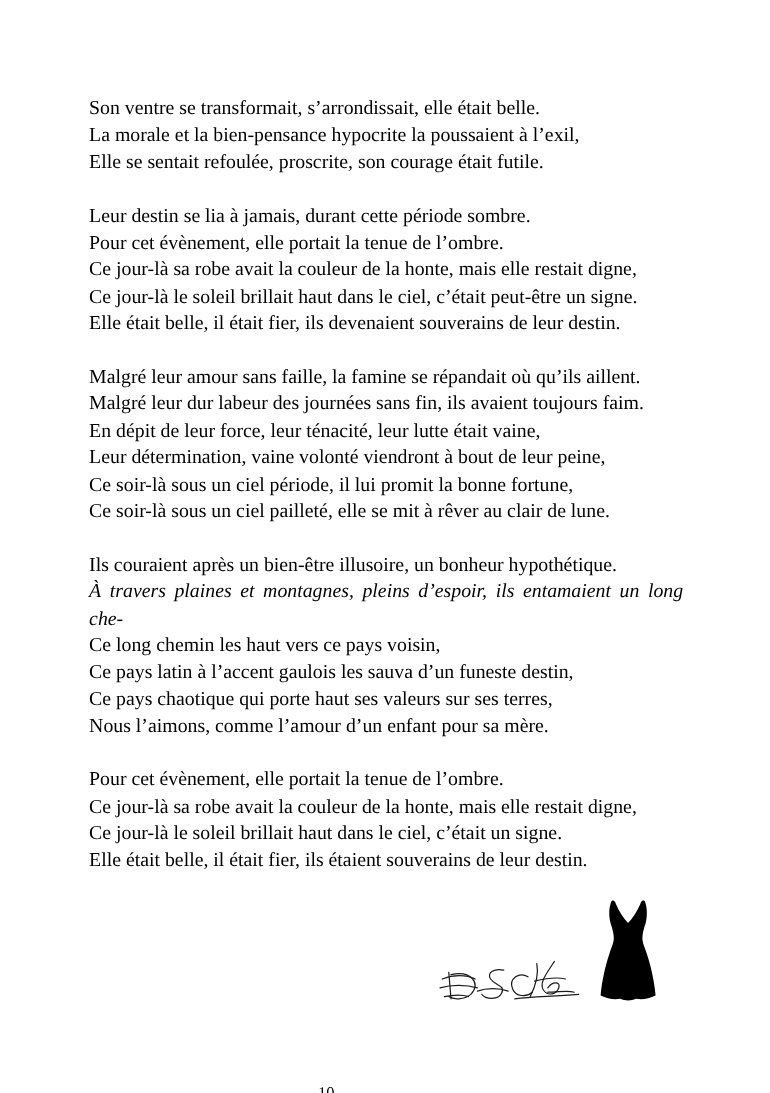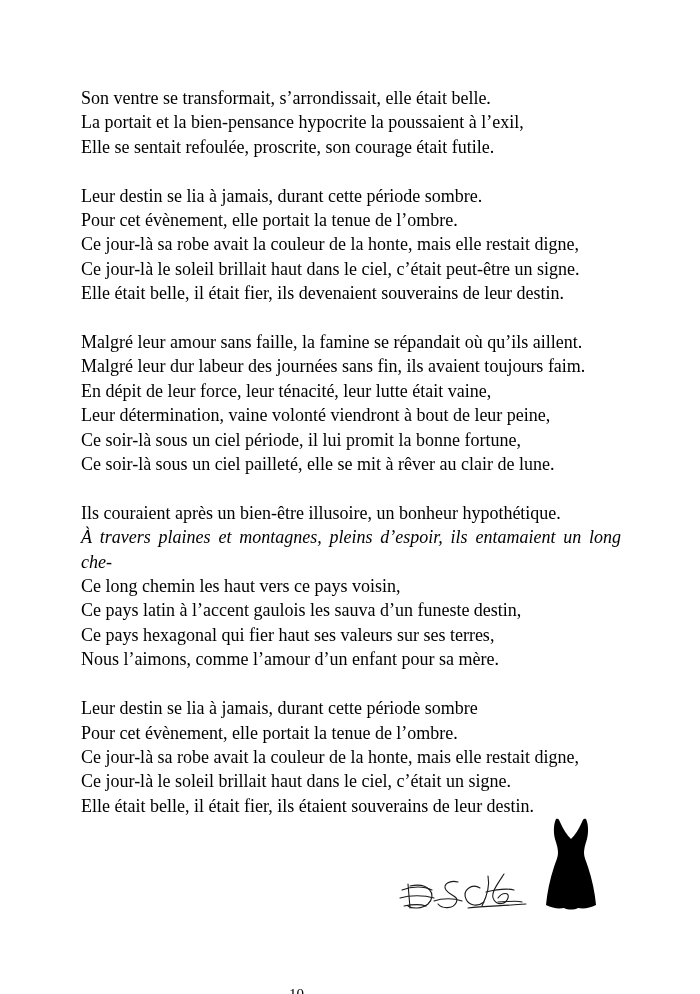--- a/index.html
+++ b/index.html
@@ -69,21 +69,21 @@
   </style>
 </head>
 <body>
 
 <div class="page">
 
   <div class="poem">
 
     <div class="stanza">
       <span class="verse">Son ventre se transformait, s’arrondissait, elle était belle.</span>
-      <span class="verse">La portait et la bien-pensance hypocrite la poussaient à l’exil,</span>
+      <span class="verse">La morale et la bien-pensance hypocrite la poussaient à l’exil,</span>
       <span class="verse">Elle se sentait refoulée, proscrite, son courage était futile.</span>
     </div>
 
     <div class="stanza">
       <span class="verse">Leur destin se lia à jamais, durant cette période sombre.</span>
       <span class="verse">Pour cet évènement, elle portait la tenue de l’ombre.</span>
       <span class="verse">Ce jour-là sa robe avait la couleur de la honte, mais elle restait digne,</span>
       <span class="verse">Ce jour-là le soleil brillait haut dans le ciel, c’était peut-être un signe.</span>
       <span class="verse">Elle était belle, il était fier, ils devenaient souverains de leur destin.</span>
     </div>
@@ -95,26 +95,25 @@
       <span class="verse">Leur détermination, vaine volonté viendront à bout de leur peine,</span>
       <span class="verse">Ce soir-là sous un ciel période, il lui promit la bonne fortune,</span>
       <span class="verse">Ce soir-là sous un ciel pailleté, elle se mit à rêver au clair de lune.</span>
     </div>
 
     <div class="stanza">
       <span class="verse">Ils couraient après un bien-être illusoire, un bonheur hypothétique.</span>
       <span class="verse justified">À travers plaines et montagnes, pleins d’espoir, ils entamaient un long che-</span>
       <span class="verse">Ce long chemin les haut vers ce pays voisin,</span>
       <span class="verse">Ce pays latin à l’accent gaulois les sauva d’un funeste destin,</span>
-      <span class="verse">Ce pays hexagonal qui fier haut ses valeurs sur ses terres,</span>
+      <span class="verse">Ce pays chaotique qui porte haut ses valeurs sur ses terres,</span>
       <span class="verse">Nous l’aimons, comme l’amour d’un enfant pour sa mère.</span>
     </div>
 
     <div class="stanza">
-      <span class="verse">Leur destin se lia à jamais, durant cette période sombre</span>
       <span class="verse">Pour cet évènement, elle portait la tenue de l’ombre.</span>
       <span class="verse">Ce jour-là sa robe avait la couleur de la honte, mais elle restait digne,</span>
       <span class="verse">Ce jour-là le soleil brillait haut dans le ciel, c’était un signe.</span>
       <span class="verse">Elle était belle, il était fier, ils étaient souverains de leur destin.</span>
     </div>
 
   </div>
 
   <svg class="signature" viewBox="0 0 132 44" fill="none" stroke="#1a1a1a" stroke-width="1.1" stroke-linecap="round" stroke-linejoin="round">
 

